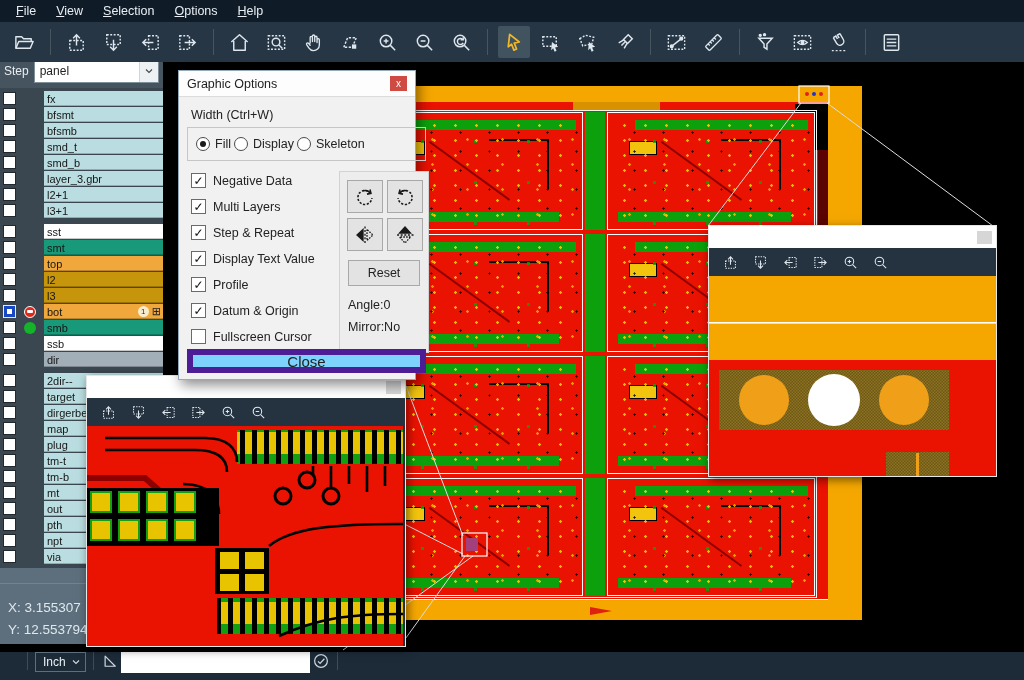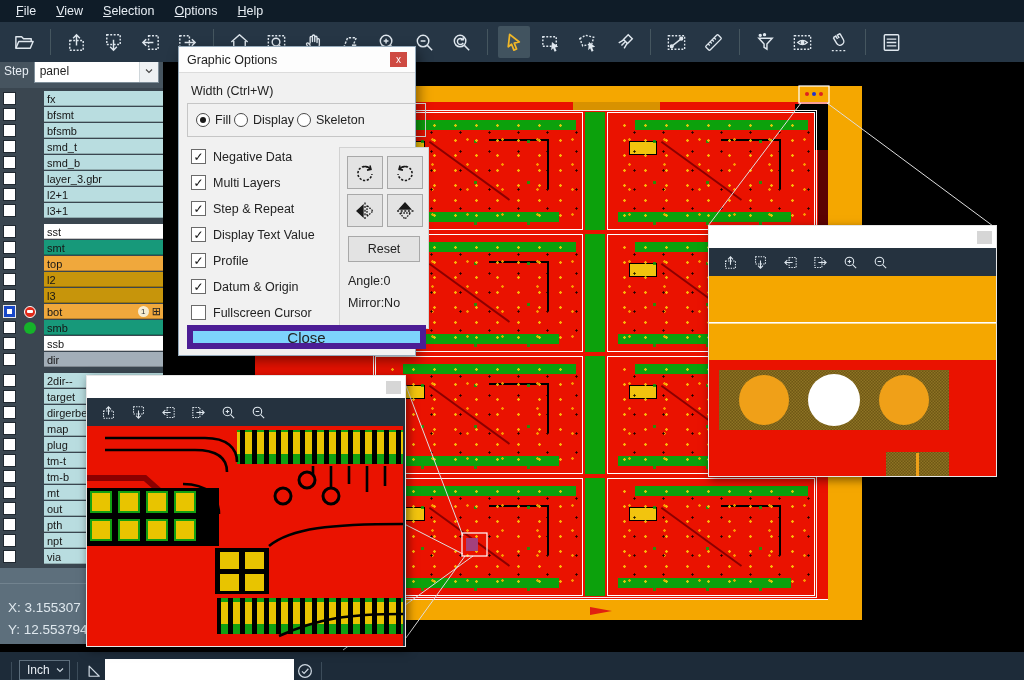--- a/index.html
+++ b/index.html
@@ -70,21 +70,21 @@
   
   .popup{position:absolute;border:1px solid #e6e6e6;box-shadow:2px 3px 9px rgba(0,0,0,.5);background:#202e3b;z-index:20;display:flex;flex-direction:column;}
   .p-title{height:22px;background:#fff;display:flex;align-items:center;justify-content:flex-end;padding-right:4px;}
   .p-btn{width:15px;height:13px;background:#d6d6d6;}
   .p-toolbar{height:28px;background:#25323f;display:flex;align-items:center;padding-left:6px;color:#dfe7ee;}
   .p-toolbar .tbtn{width:26px;height:24px;margin:0 2px;}
   .p-toolbar svg{width:17px;height:17px;}
   .p-content{flex:1;overflow:hidden;}
   .p-content svg{display:block;}
   
-  .dialog{position:absolute;left:178px;top:46px;width:238px;height:310px;background:#f1f1f1;border:1px solid #94a9ba;box-shadow:3px 5px 12px rgba(0,0,0,.45);z-index:30;box-sizing:border-box;}
+  .dialog{position:absolute;left:178px;top:70px;width:238px;height:310px;background:#f1f1f1;border:1px solid #94a9ba;box-shadow:3px 5px 12px rgba(0,0,0,.45);z-index:30;box-sizing:border-box;}
   .d-title{height:25px;display:flex;align-items:center;padding:0 8px;border-bottom:1px solid #dcdcdc;background:#fdfdfd;}
   .d-title-text{font-size:12.5px;color:#222;}
   .d-close{margin-left:auto;width:17px;height:15px;background:#ce4a42;color:#fff;font-size:10px;display:flex;align-items:center;justify-content:center;line-height:1;}
   .d-body{position:relative;height:283px;}
   .d-width{position:absolute;left:12px;top:11px;font-size:12.5px;color:#222;}
   .d-radiobox{position:absolute;left:8px;top:30px;width:239px;height:34px;border:1px solid #c6c6c6;display:flex;align-items:center;padding-left:8px;box-sizing:border-box;}
   .drad{display:flex;align-items:center;margin-right:3px;}
   .drad .dot{width:12px;height:12px;border:1px solid #4a4a4a;border-radius:50%;background:#fff;margin-right:5px;position:relative;flex:none;}
   .drad.selected .dot::after{content:"";position:absolute;left:3px;top:3px;width:6px;height:6px;border-radius:50%;background:#1a1a1a;}
   .drad .rlabel{font-size:12.5px;color:#222;}
@@ -94,21 +94,21 @@
   .dchk.checked .box::after{content:"✓";}
   .dchk .dlabel{font-size:12.5px;color:#222;}
   .d-right{position:absolute;left:160px;top:74px;width:90px;height:182px;background:#ededed;border:1px solid #d2d2d2;box-sizing:border-box;}
   .xfbtn{position:absolute;width:36px;height:33px;background:#e3e3e3;border:1px solid #a8a8a8;display:flex;align-items:center;justify-content:center;color:#1a1a1a;box-sizing:border-box;}
   .xfbtn svg{width:24px;height:24px;}
   .d-reset{position:absolute;left:8px;top:88px;width:72px;height:26px;background:#e3e3e3;border:1px solid #a8a8a8;font-size:12.5px;color:#222;display:flex;align-items:center;justify-content:center;box-sizing:border-box;}
   .d-angle{position:absolute;left:8px;top:126px;font-size:12.5px;color:#222;}
   .d-mirror{position:absolute;left:8px;top:148px;font-size:12.5px;color:#222;}
   .d-closebtn{position:absolute;left:8px;top:252px;width:239px;height:24px;background:#7dd3fc;border:6px solid #4c1d95;font-size:15px;color:#222;display:flex;align-items:center;justify-content:center;box-sizing:border-box;}
   
-  .statusbar{position:absolute;left:0;top:652px;width:1024px;height:28px;background:#1d2b39;display:flex;align-items:flex-end;padding:0 4px;box-sizing:border-box;z-index:10;}
+  .statusbar{position:absolute;left:0;top:652px;width:1024px;height:28px;background:#1d2b39;display:flex;align-items:flex-start;padding:0 20px;box-sizing:border-box;z-index:10;}
   .ssep{width:1px;height:18px;background:#3c4c5a;margin:0 7px;}
   .unit-combo{height:20px;min-width:48px;border:1px solid #5d6e7c;color:#e8eef4;font-size:12px;display:flex;align-items:center;padding:0 3px 0 7px;box-sizing:border-box;}
   .unit-combo svg{width:12px;height:12px;margin-left:4px;color:#cfd9e2;}
   .sicon{color:#cfd9e2;display:flex;align-items:center;}
   .sicon svg{width:18px;height:18px;}
   .cmd-input{width:185px;height:19px;border:none;background:#fff;margin:0 2px;}
   .status-text{color:#e9a42e;font-size:13px;letter-spacing:.2px;white-space:nowrap;}
 </style>
 </head>
 <body>

